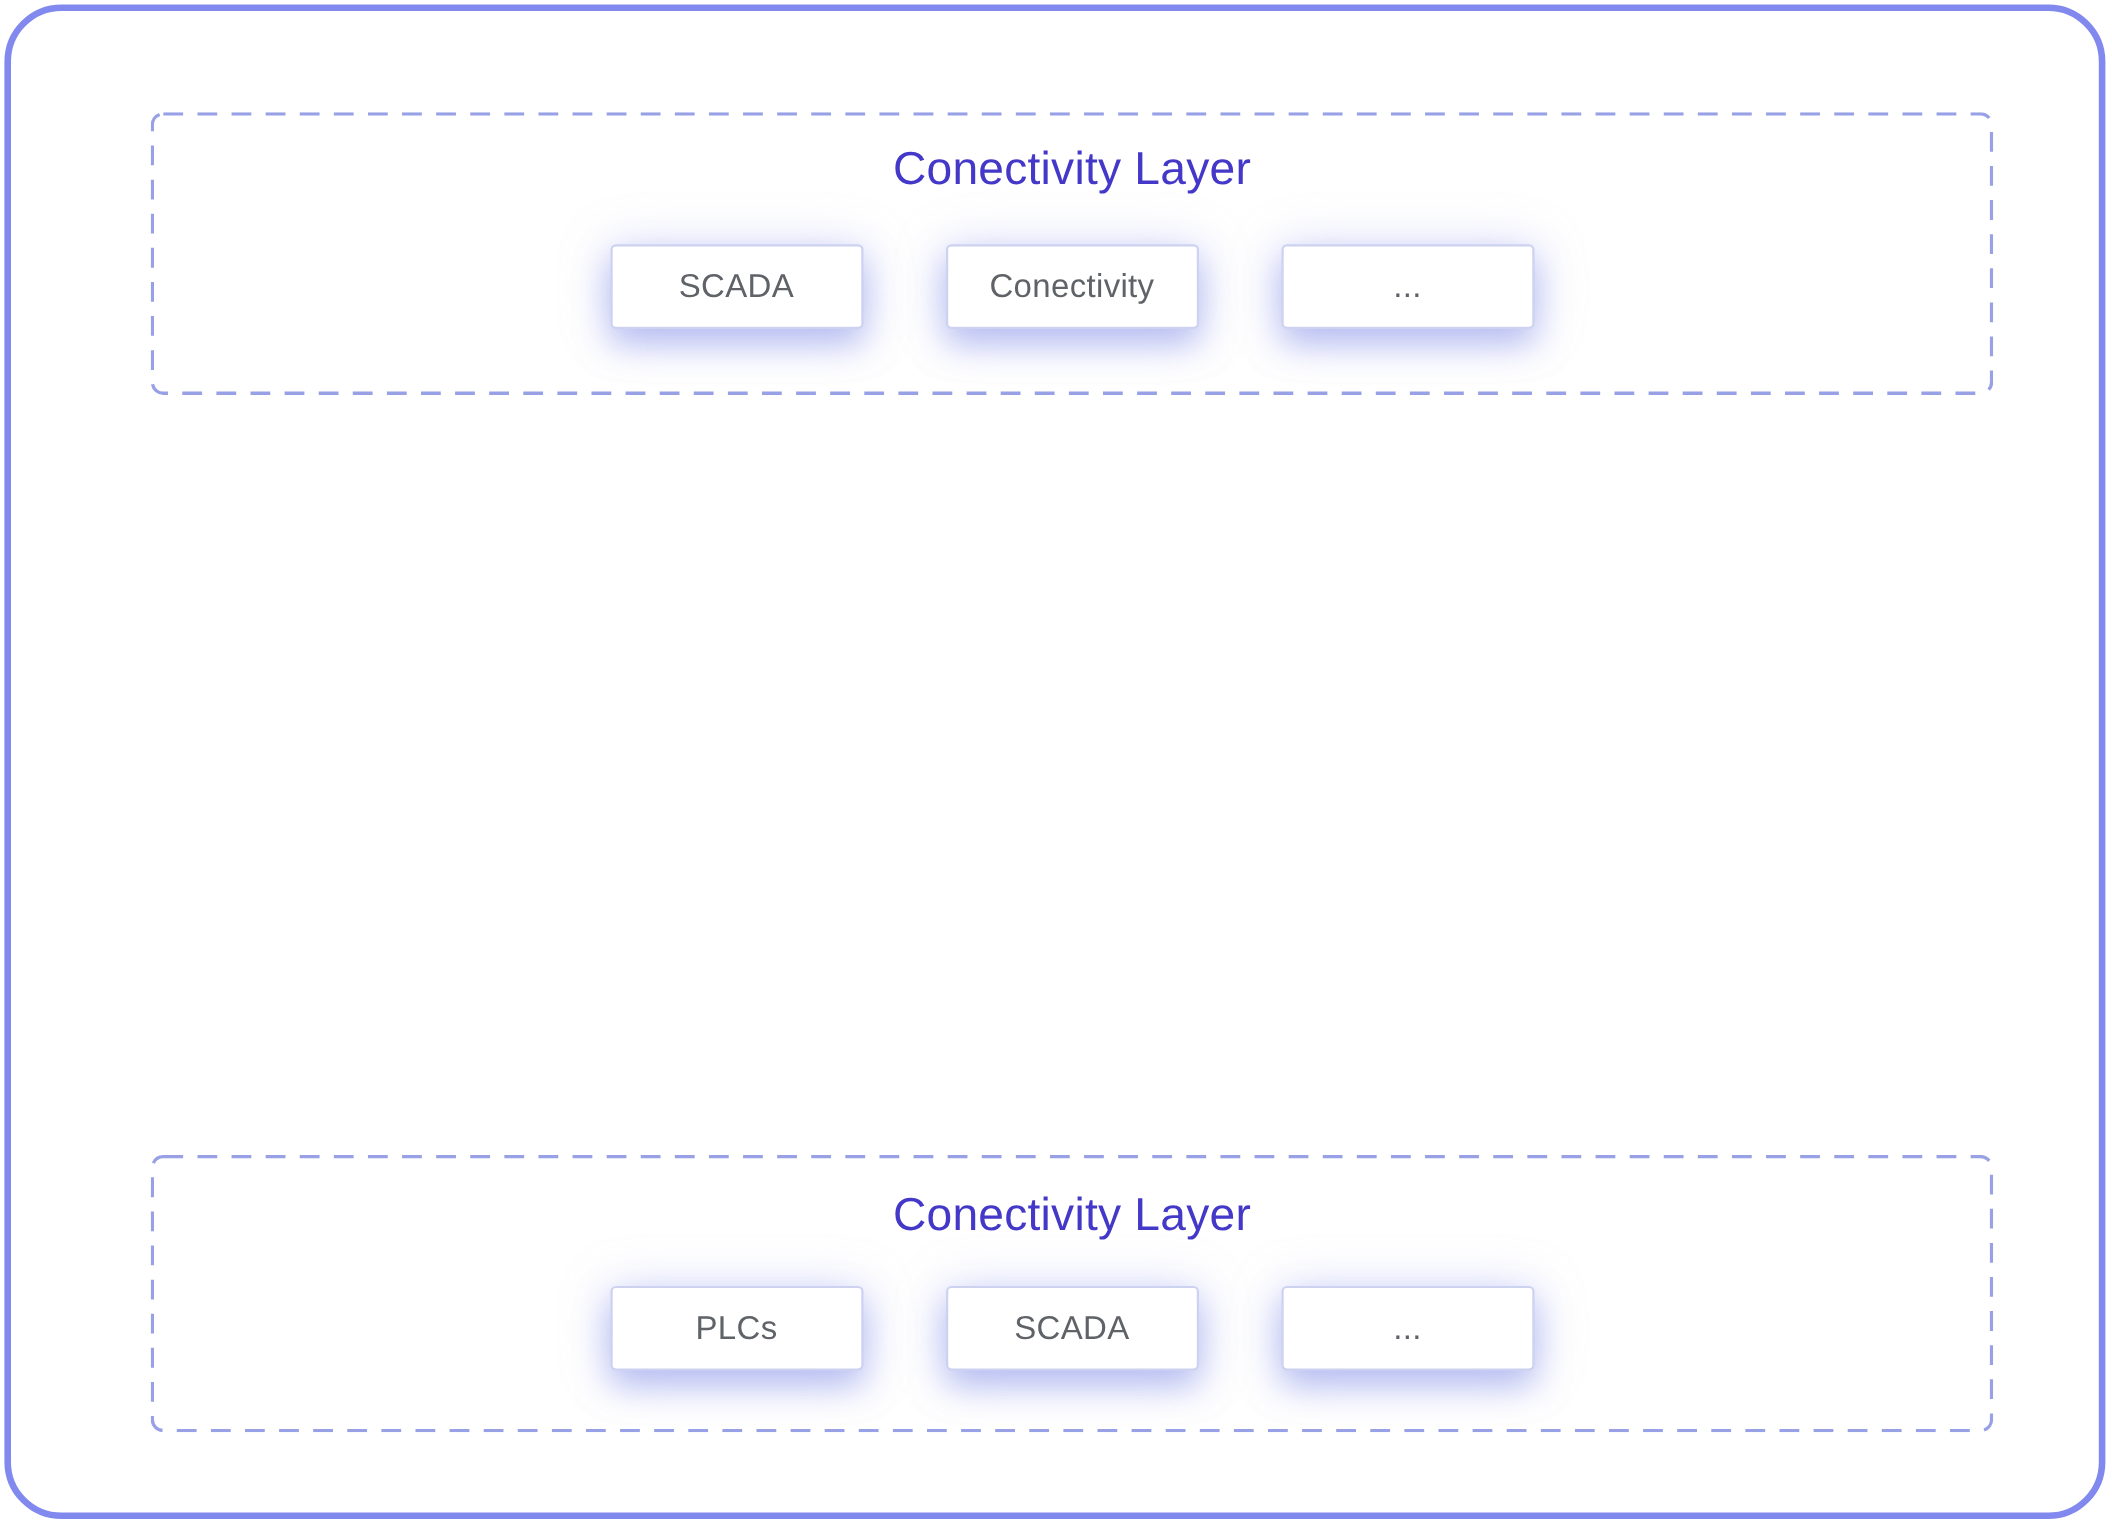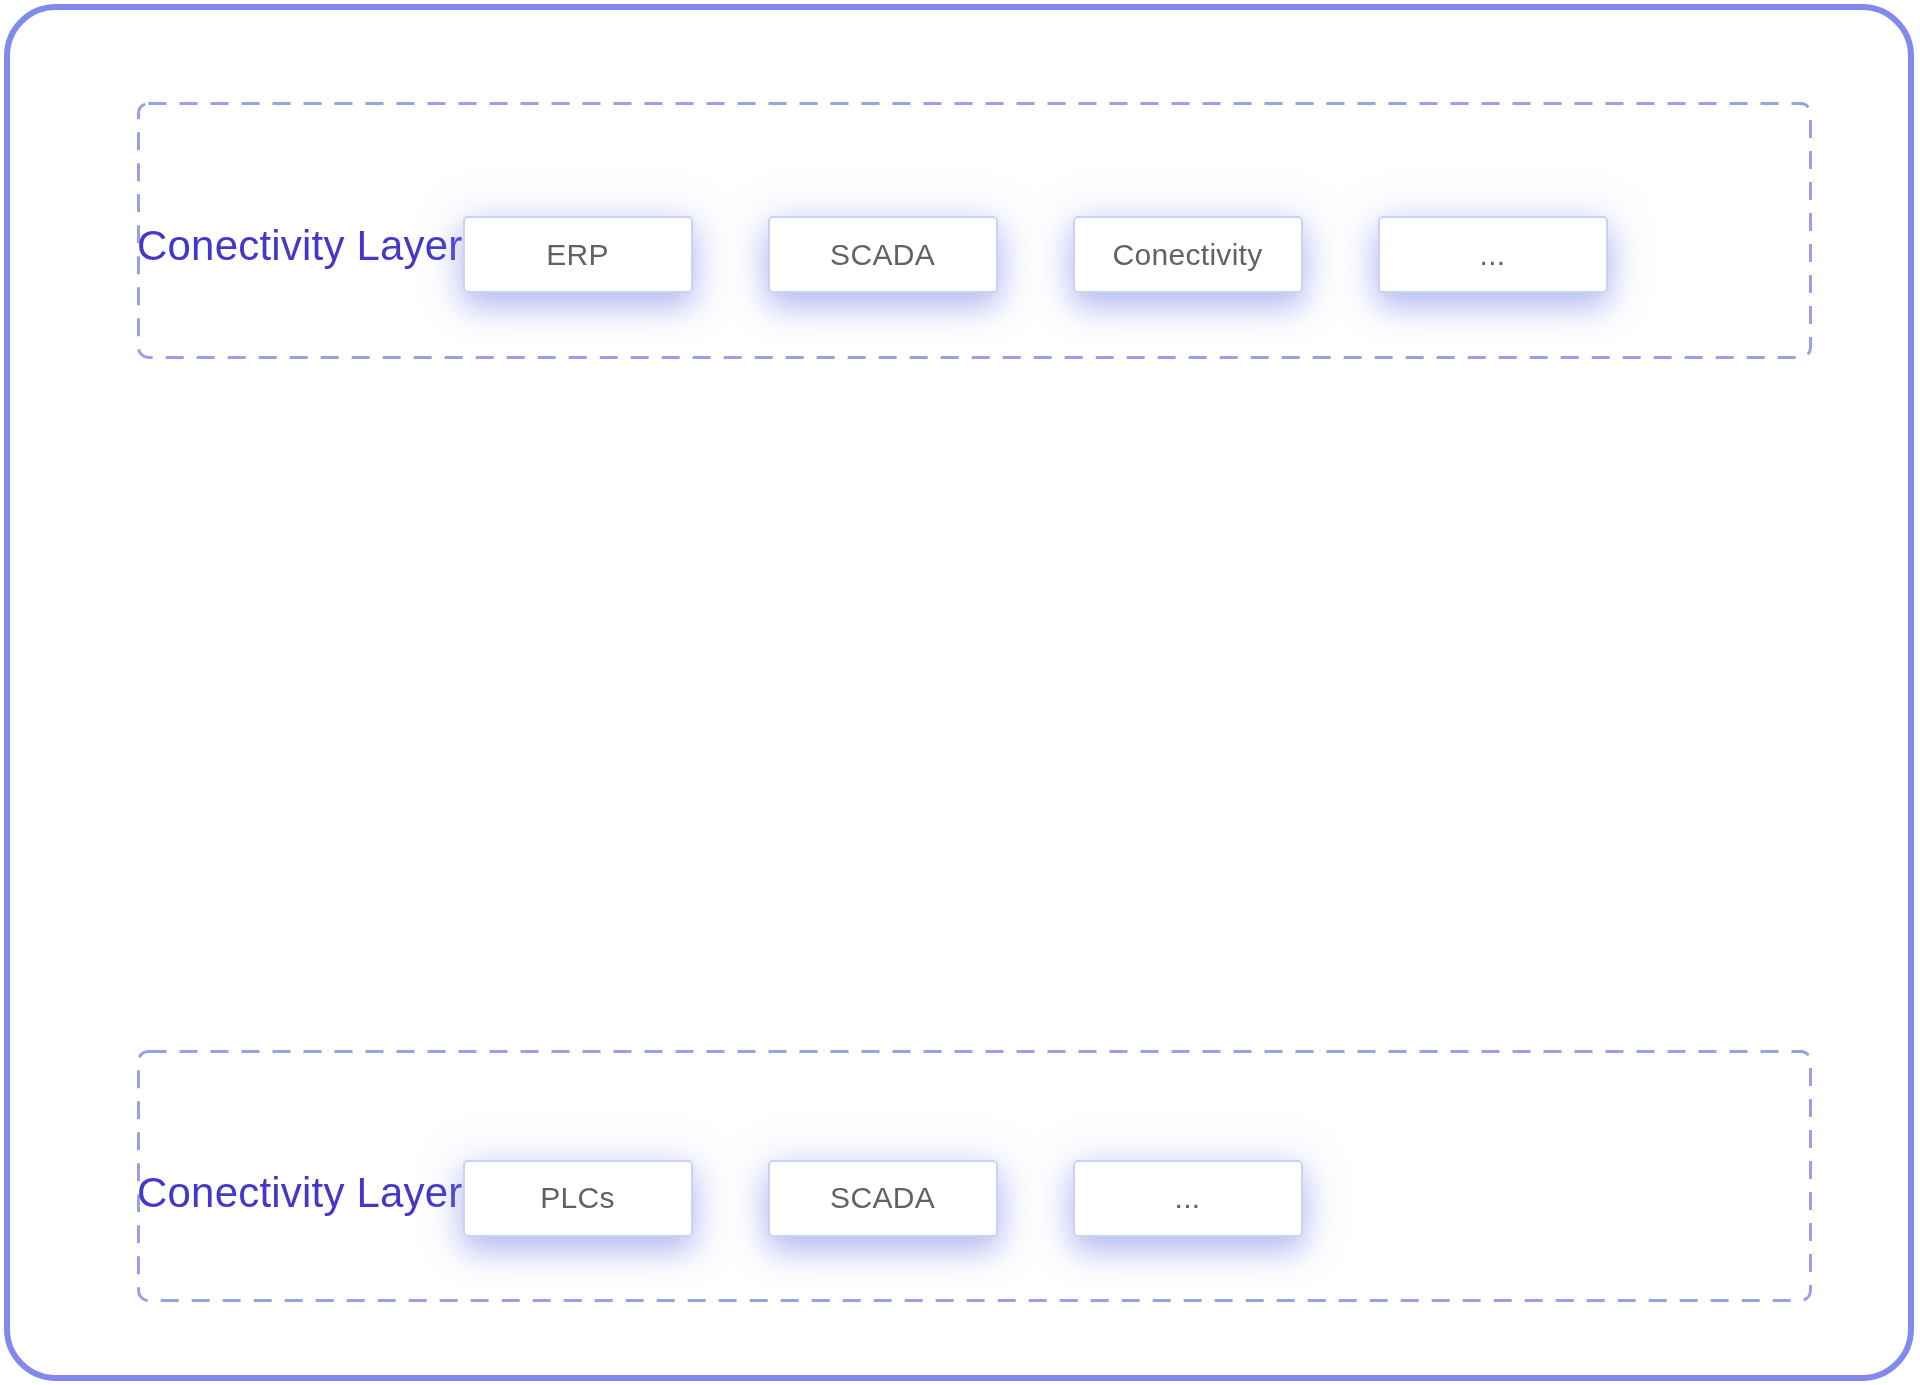--- a/index.html
+++ b/index.html
@@ -15,21 +15,21 @@
   .frame{
     position:absolute;left:4px;top:4px;width:1910px;height:1377px;
     border:6px solid var(--frame-border);
     border-radius:52px;background:#ffffff;
   }
   .layer{position:absolute;left:127px;width:1675px;}
   .layer-svg{position:absolute;left:0;top:0;display:block;}
   .layer-svg rect{fill:none;stroke:var(--dashed-border);stroke-width:3;}
   .layer-broker .layer-svg rect{fill:var(--broker-fill);}
   .layer-content{
-    position:absolute;inset:0;display:flex;flex-direction:row;align-items:center;
+    position:absolute;inset:0;display:flex;flex-direction:column;align-items:center;
   }
   .layer-1{top:92px;height:257px;}
   .layer-2{top:410px;height:248px;}
   .layer-3{top:726px;height:248px;}
   .layer-4{top:1040px;height:252px;}
   .layer-title{
     font-size:42px;line-height:42px;font-weight:500;color:var(--layer-title);
     letter-spacing:0.2px;text-align:center;
   }
   .layer-1 .layer-title{margin-top:30px;}
@@ -51,21 +51,20 @@
 
 <div class="frame">
 
   <div class="layer layer-1">
     <svg class="layer-svg" width="1675" height="257">
       <rect x="1.5" y="1.5" width="1672" height="254" rx="10" stroke-dasharray="18 13"></rect>
     </svg>
     <div class="layer-content">
       <div class="layer-title">Conectivity Layer</div>
       <div class="items-row">
-        <div class="item-box">ERP</div>
         <div class="item-box">SCADA</div>
         <div class="item-box">Conectivity</div>
         <div class="item-box">...</div>
       </div>
     </div>
   </div>
 
 
 
   <div class="layer layer-4">

